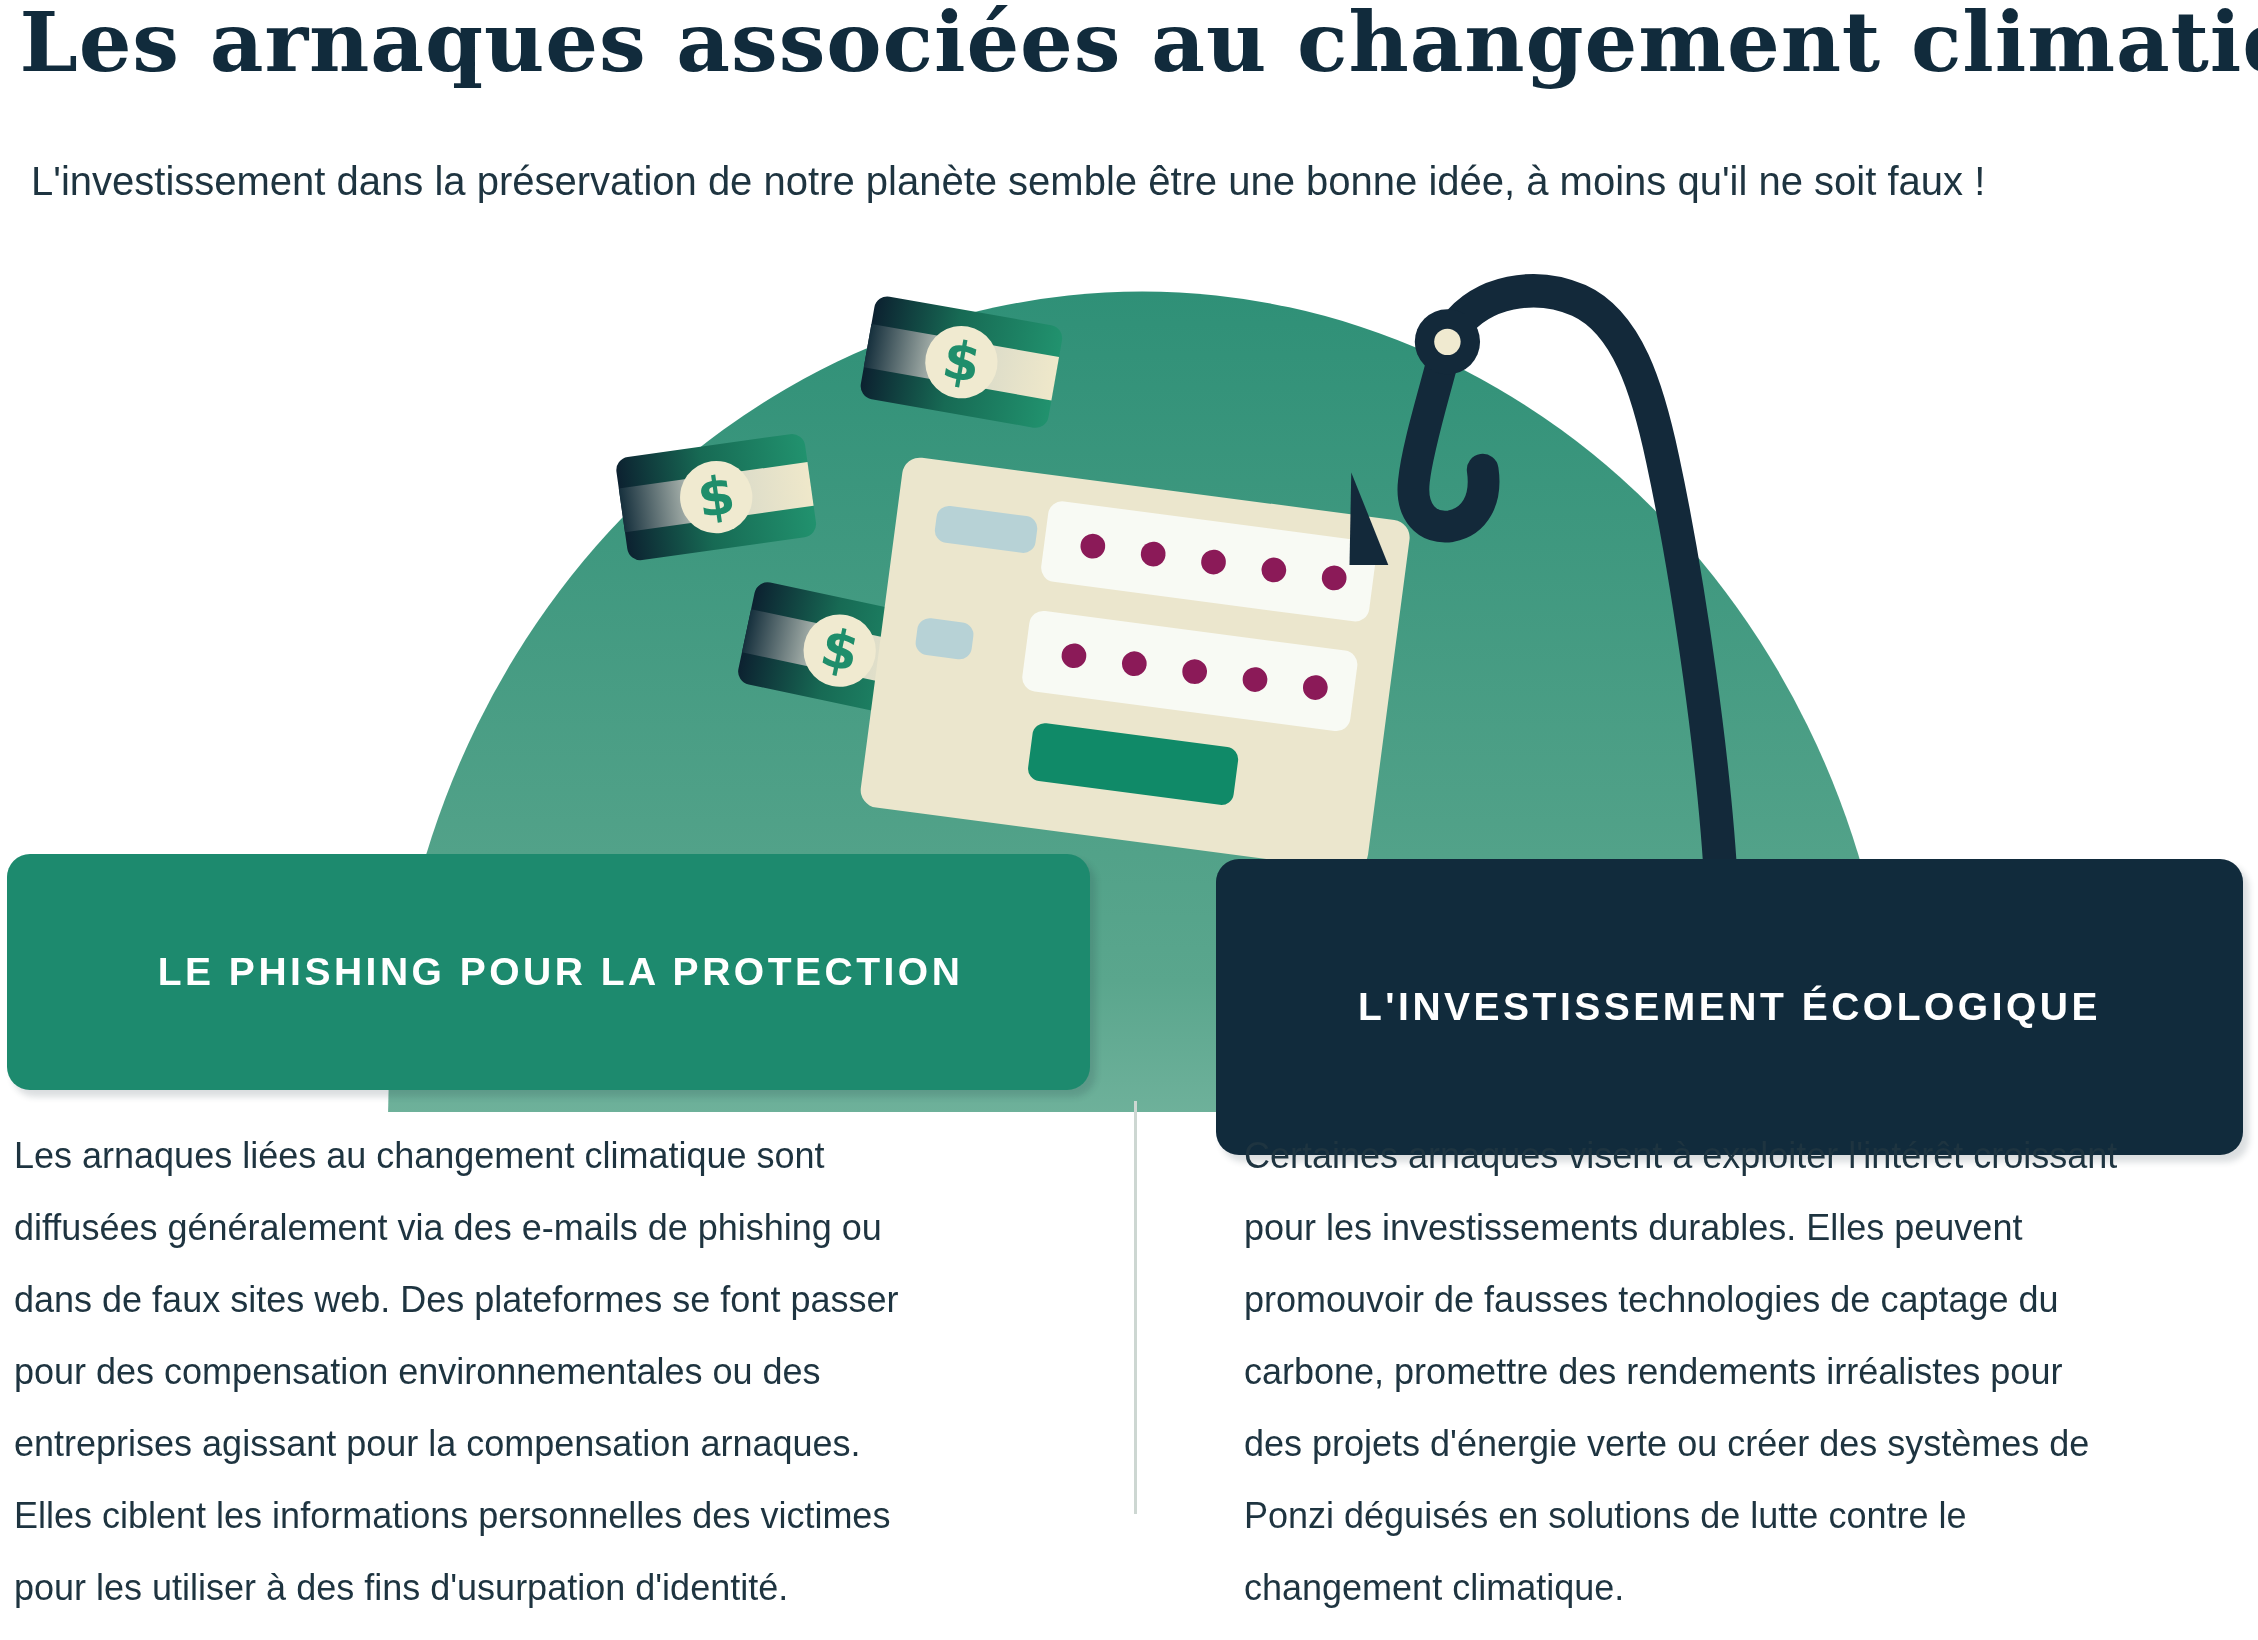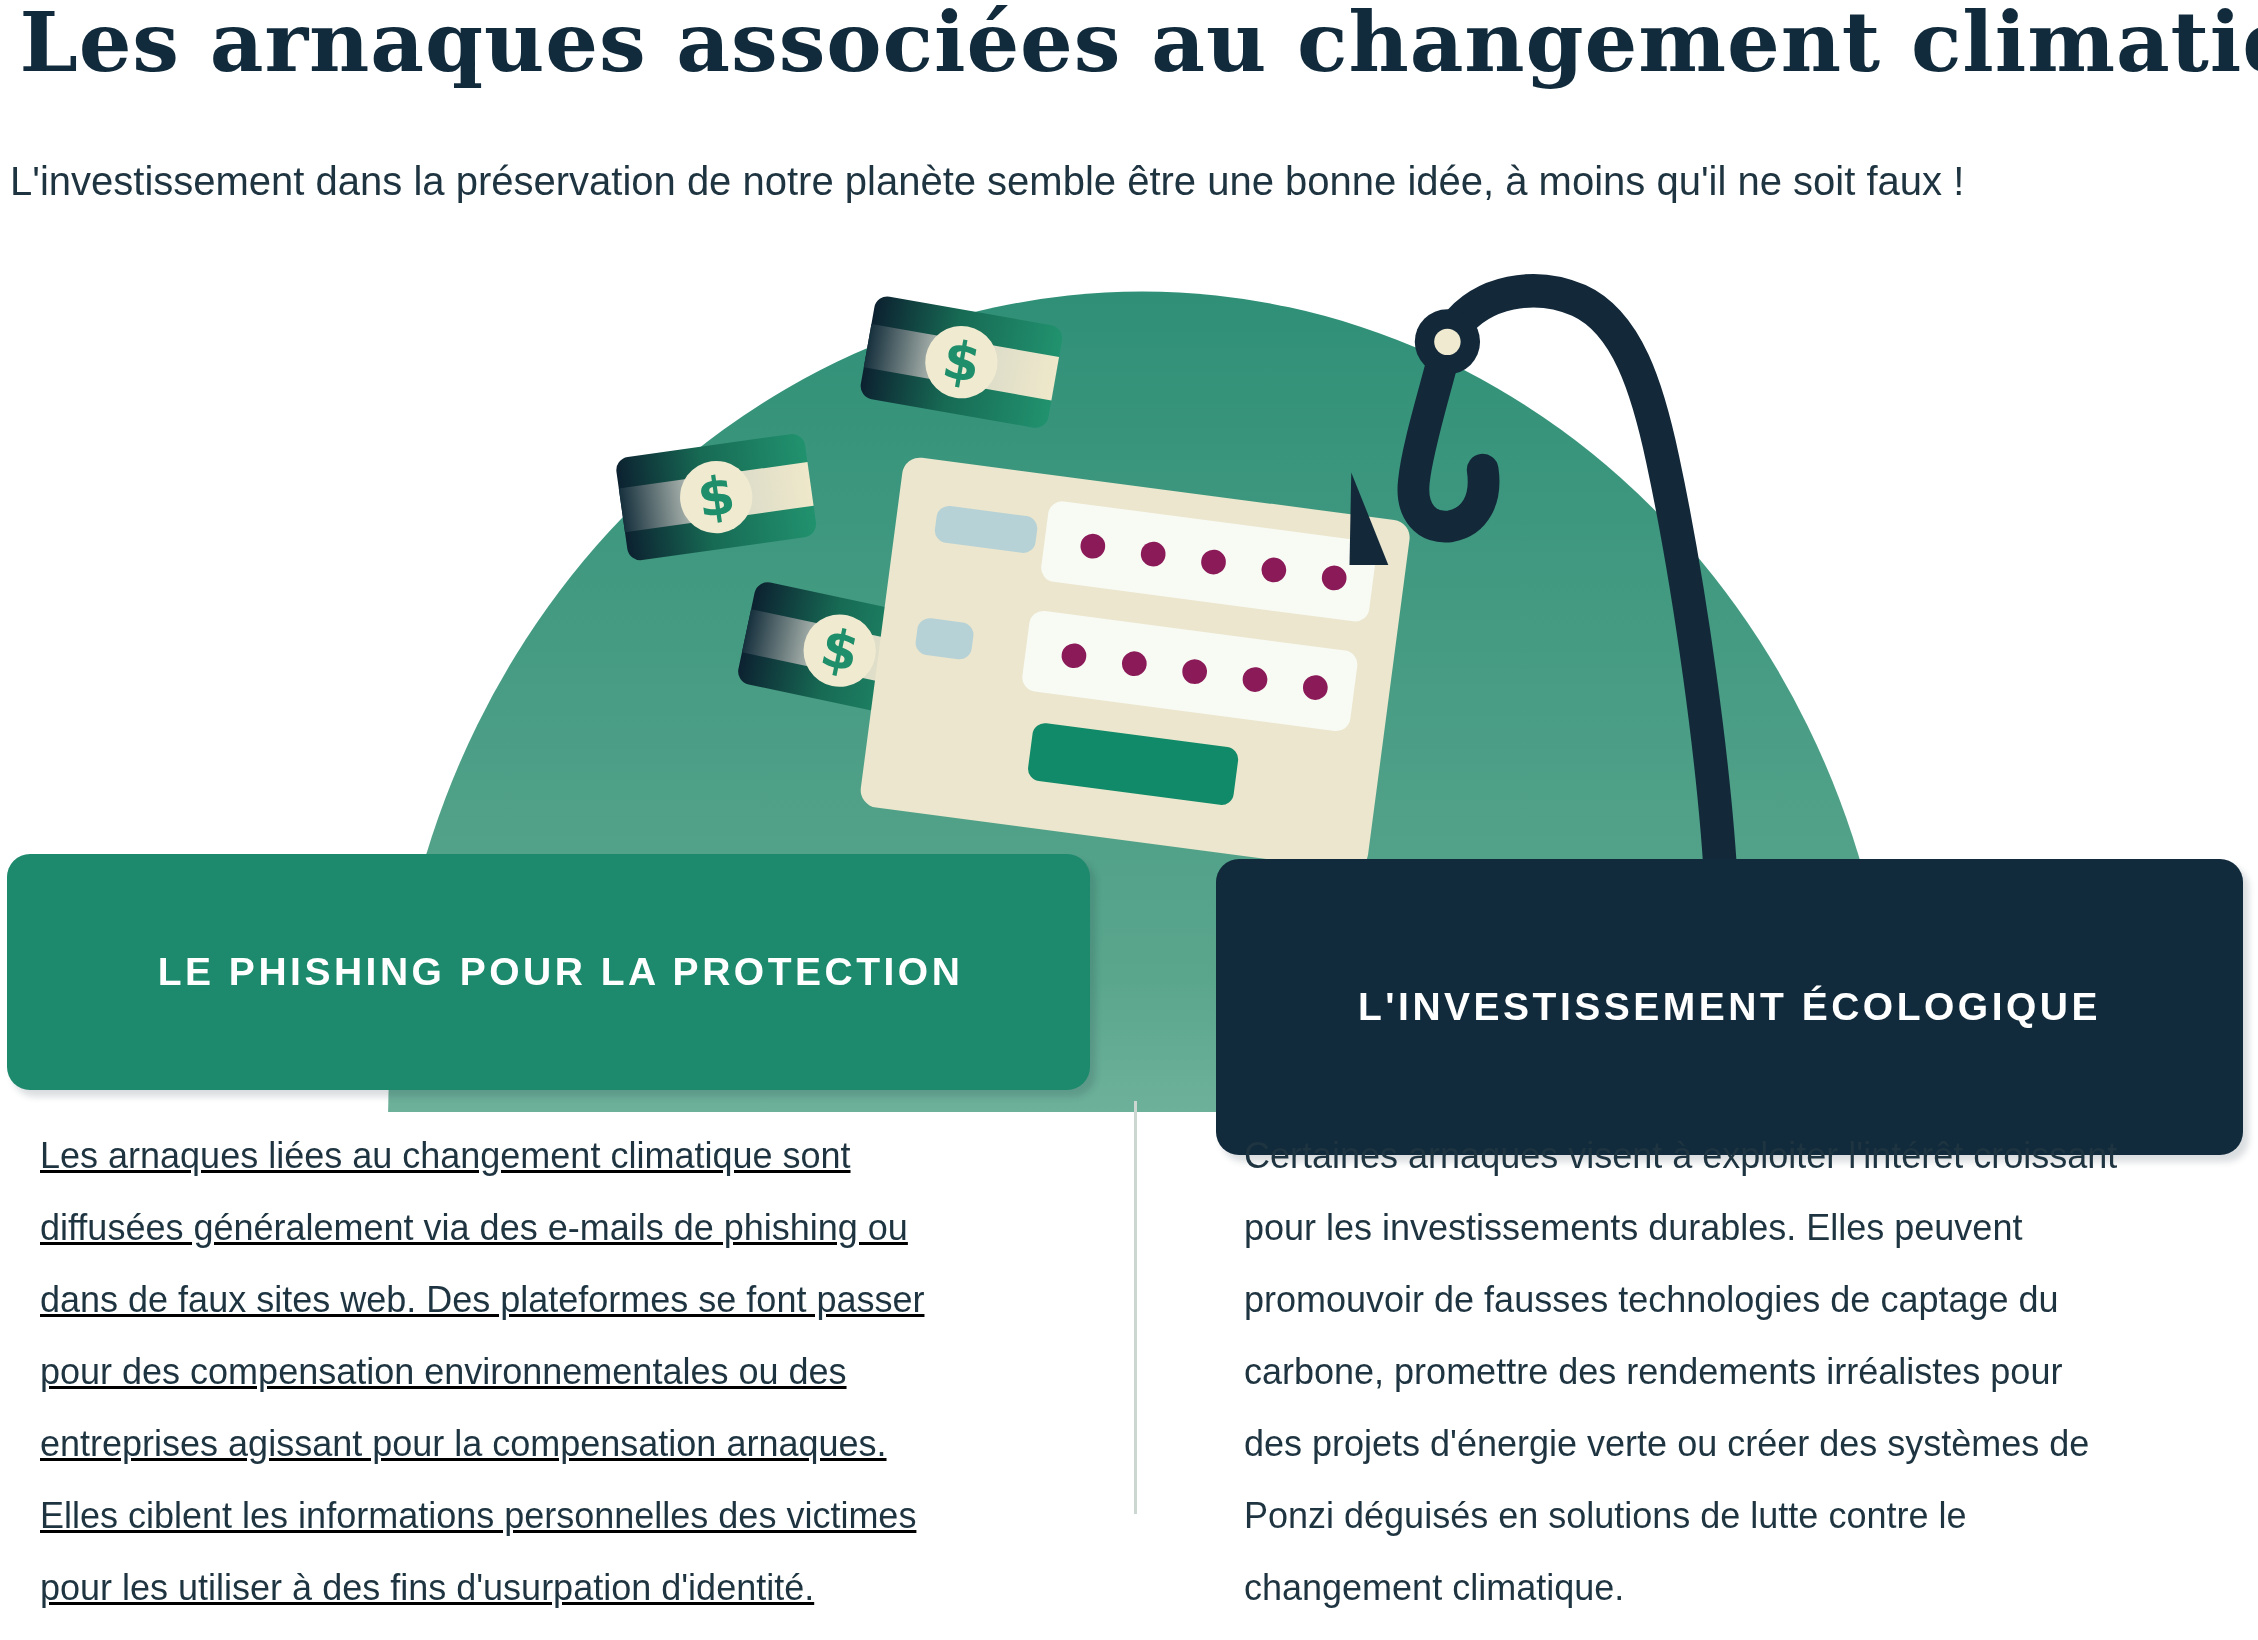--- a/index.html
+++ b/index.html
@@ -7,35 +7,35 @@
     width:2258px;height:1641px;position:relative;background:#ffffff;overflow:hidden;
     font-family:"Liberation Sans","DejaVu Sans",sans-serif;
   }
   .page-title{
     position:absolute;left:19.4px;top:-5.3px;margin:0;
     font-family:"DejaVu Serif","Liberation Serif",serif;
     font-weight:bold;font-size:83px;line-height:1.15;letter-spacing:0.9px;
     color:#112B3C;white-space:nowrap;
   }
   .page-subtitle{
-    position:absolute;left:10px;top:155px;margin:0;
+    position:absolute;left:31px;top:155px;margin:0;
     font-size:40px;line-height:1.3;color:#1E3440;white-space:nowrap;
   }
   .illustration{position:absolute;left:0;top:265px;width:2258px;height:847px;}
   .card{
     position:absolute;display:flex;flex-direction:column;align-items:center;justify-content:center;
     border-radius:23px;color:#ffffff;font-weight:bold;font-size:39px;letter-spacing:3.5px;
     text-align:center;line-height:56px;z-index:2;
     box-shadow:5.3px 6.2px 6.2px rgba(30,52,64,0.16);
   }
   .card-left{left:7px;top:854px;width:1059px;height:236px;background:#1D8A6E;padding-left:24px;}
   .card-right{left:1216px;top:859px;width:1027px;height:296px;background:#112B3C;}
   .card .cline{display:block;}
   .col{position:absolute;top:1120px;z-index:3;}
-  .col-left{left:40px;text-decoration:underline;}
+  .col-left{left:14px;}
   .col-right{left:1244px;}
   .pline{font-size:36px;line-height:72px;color:#1E3440;white-space:nowrap;}
   .divider{position:absolute;left:1134px;top:1101px;width:2.6px;height:413px;background:#CDD7D2;z-index:1;}
 </style>
 </head>
 <body>
 
 <h1 class="page-title">Les arnaques associées au changement climatique</h1>
 <p class="page-subtitle">L'investissement dans la préservation de notre planète semble être une bonne idée, à moins qu'il ne soit faux !</p>
 

